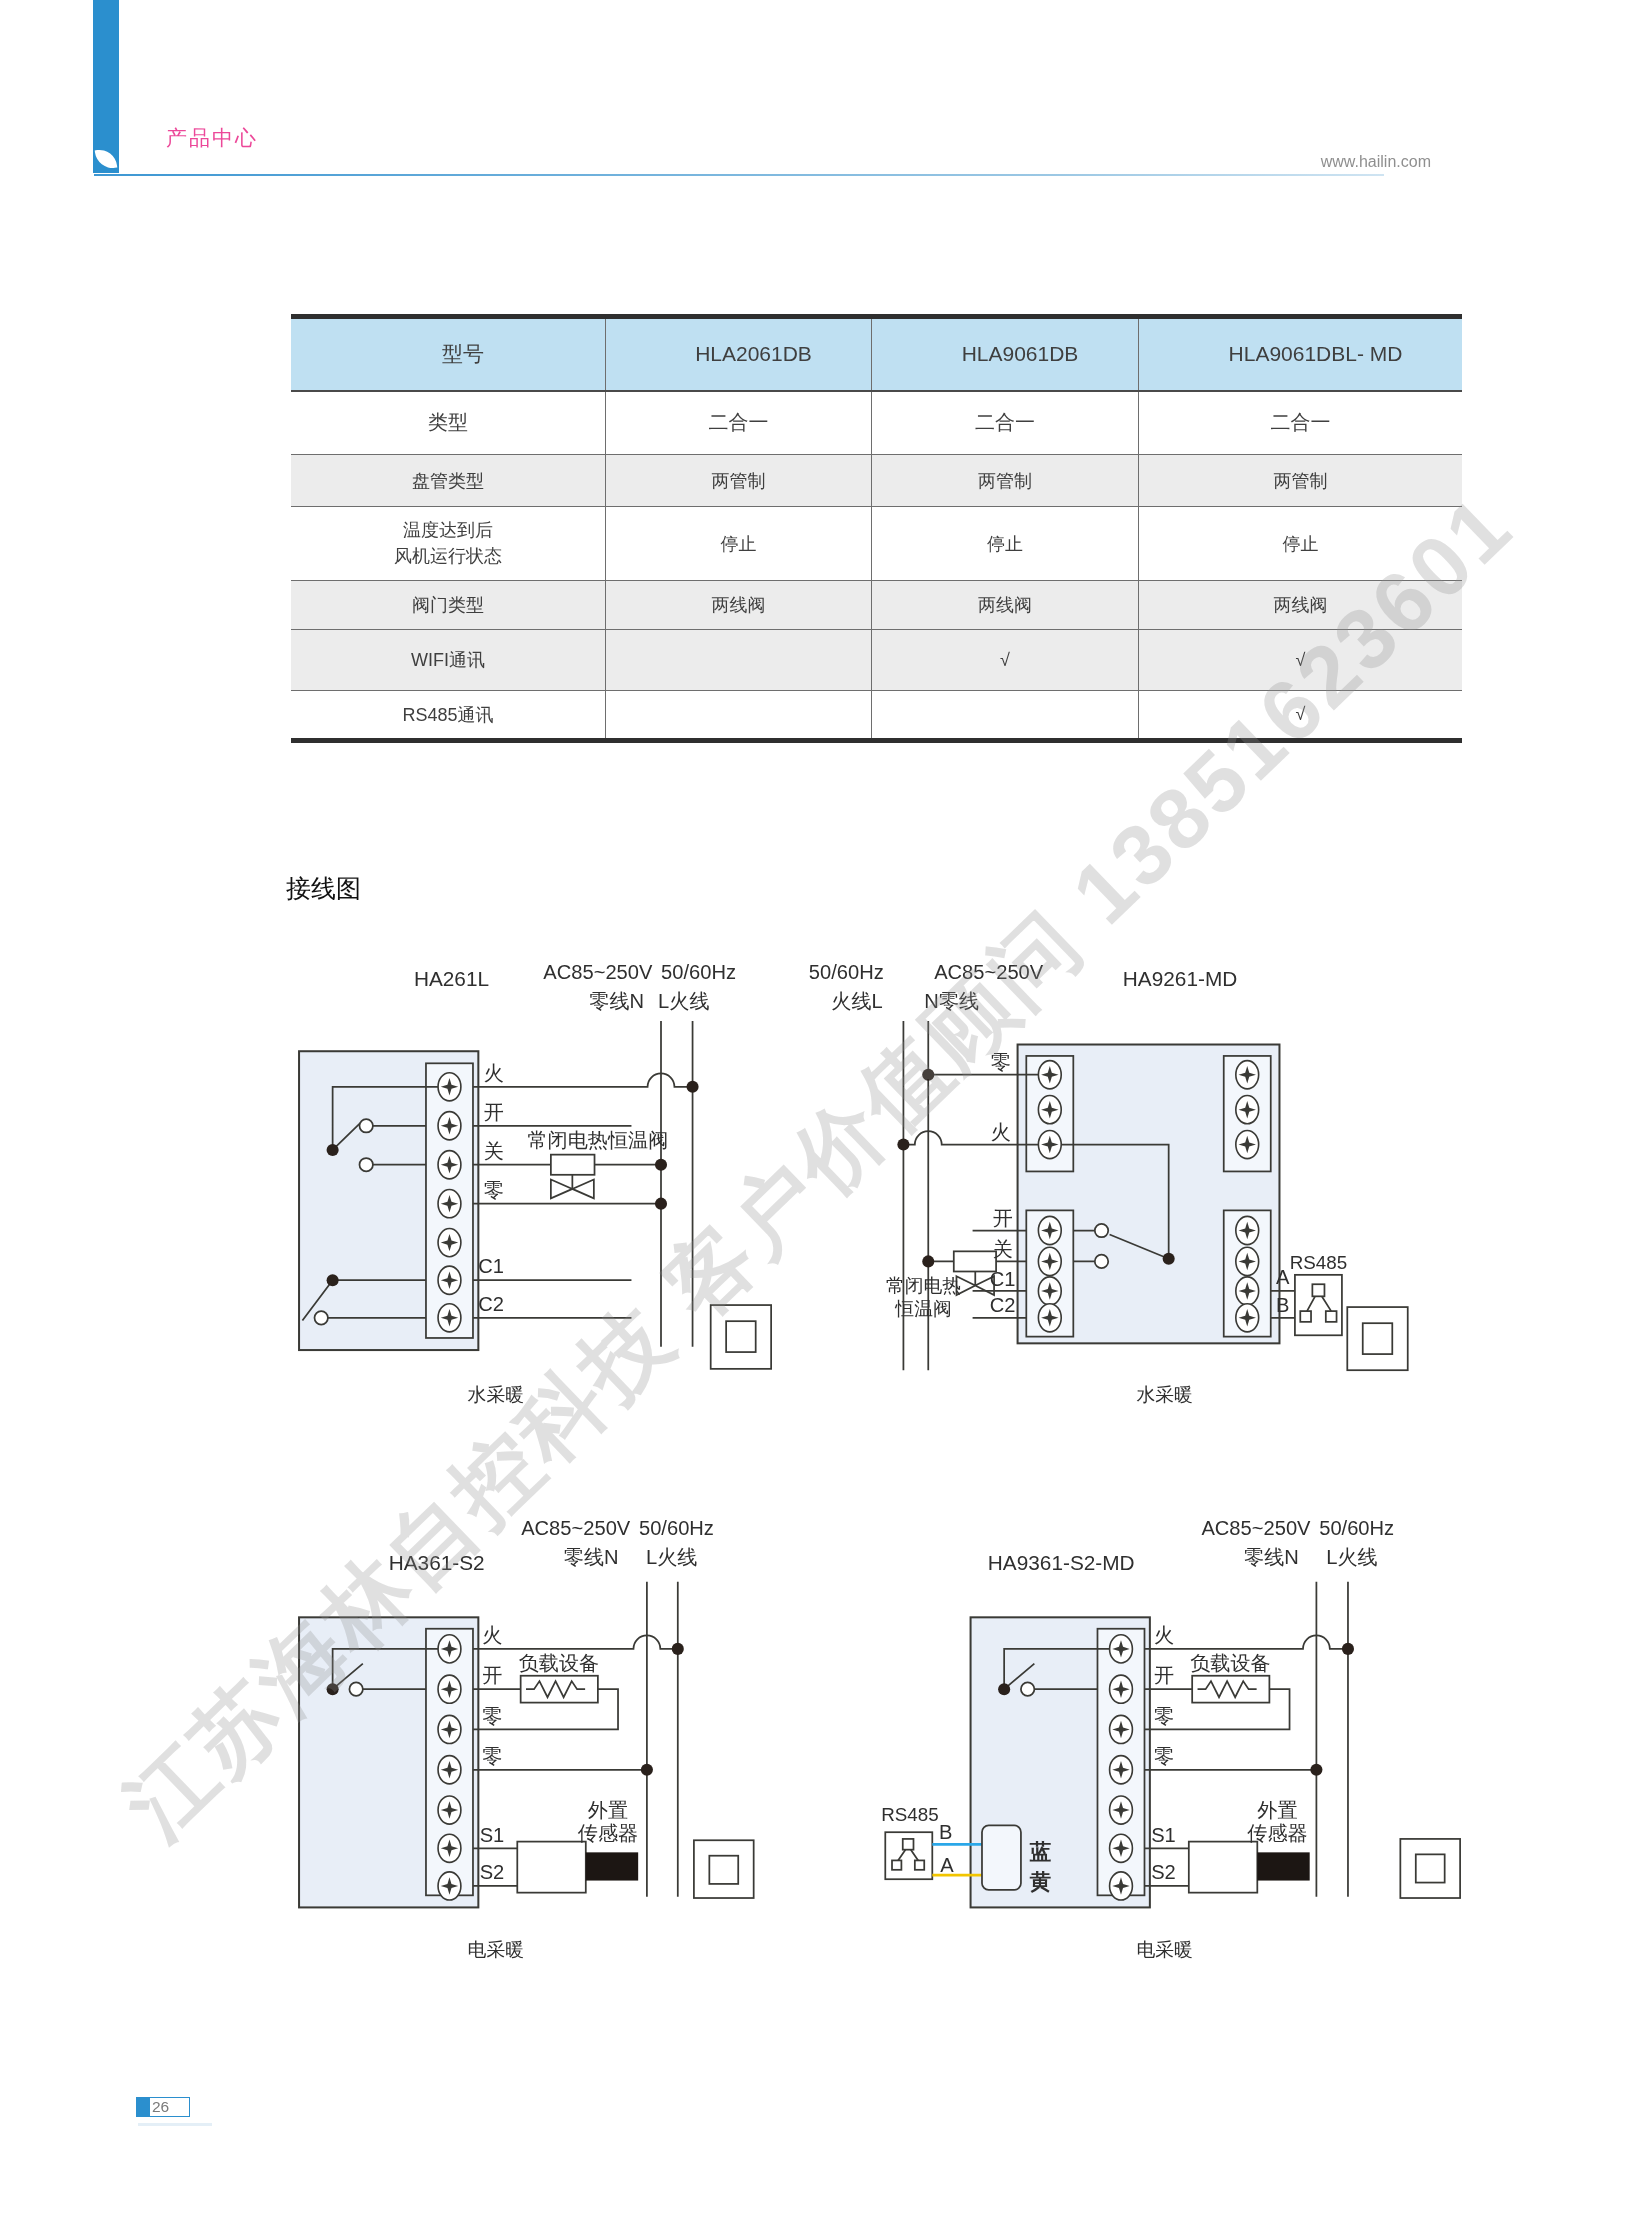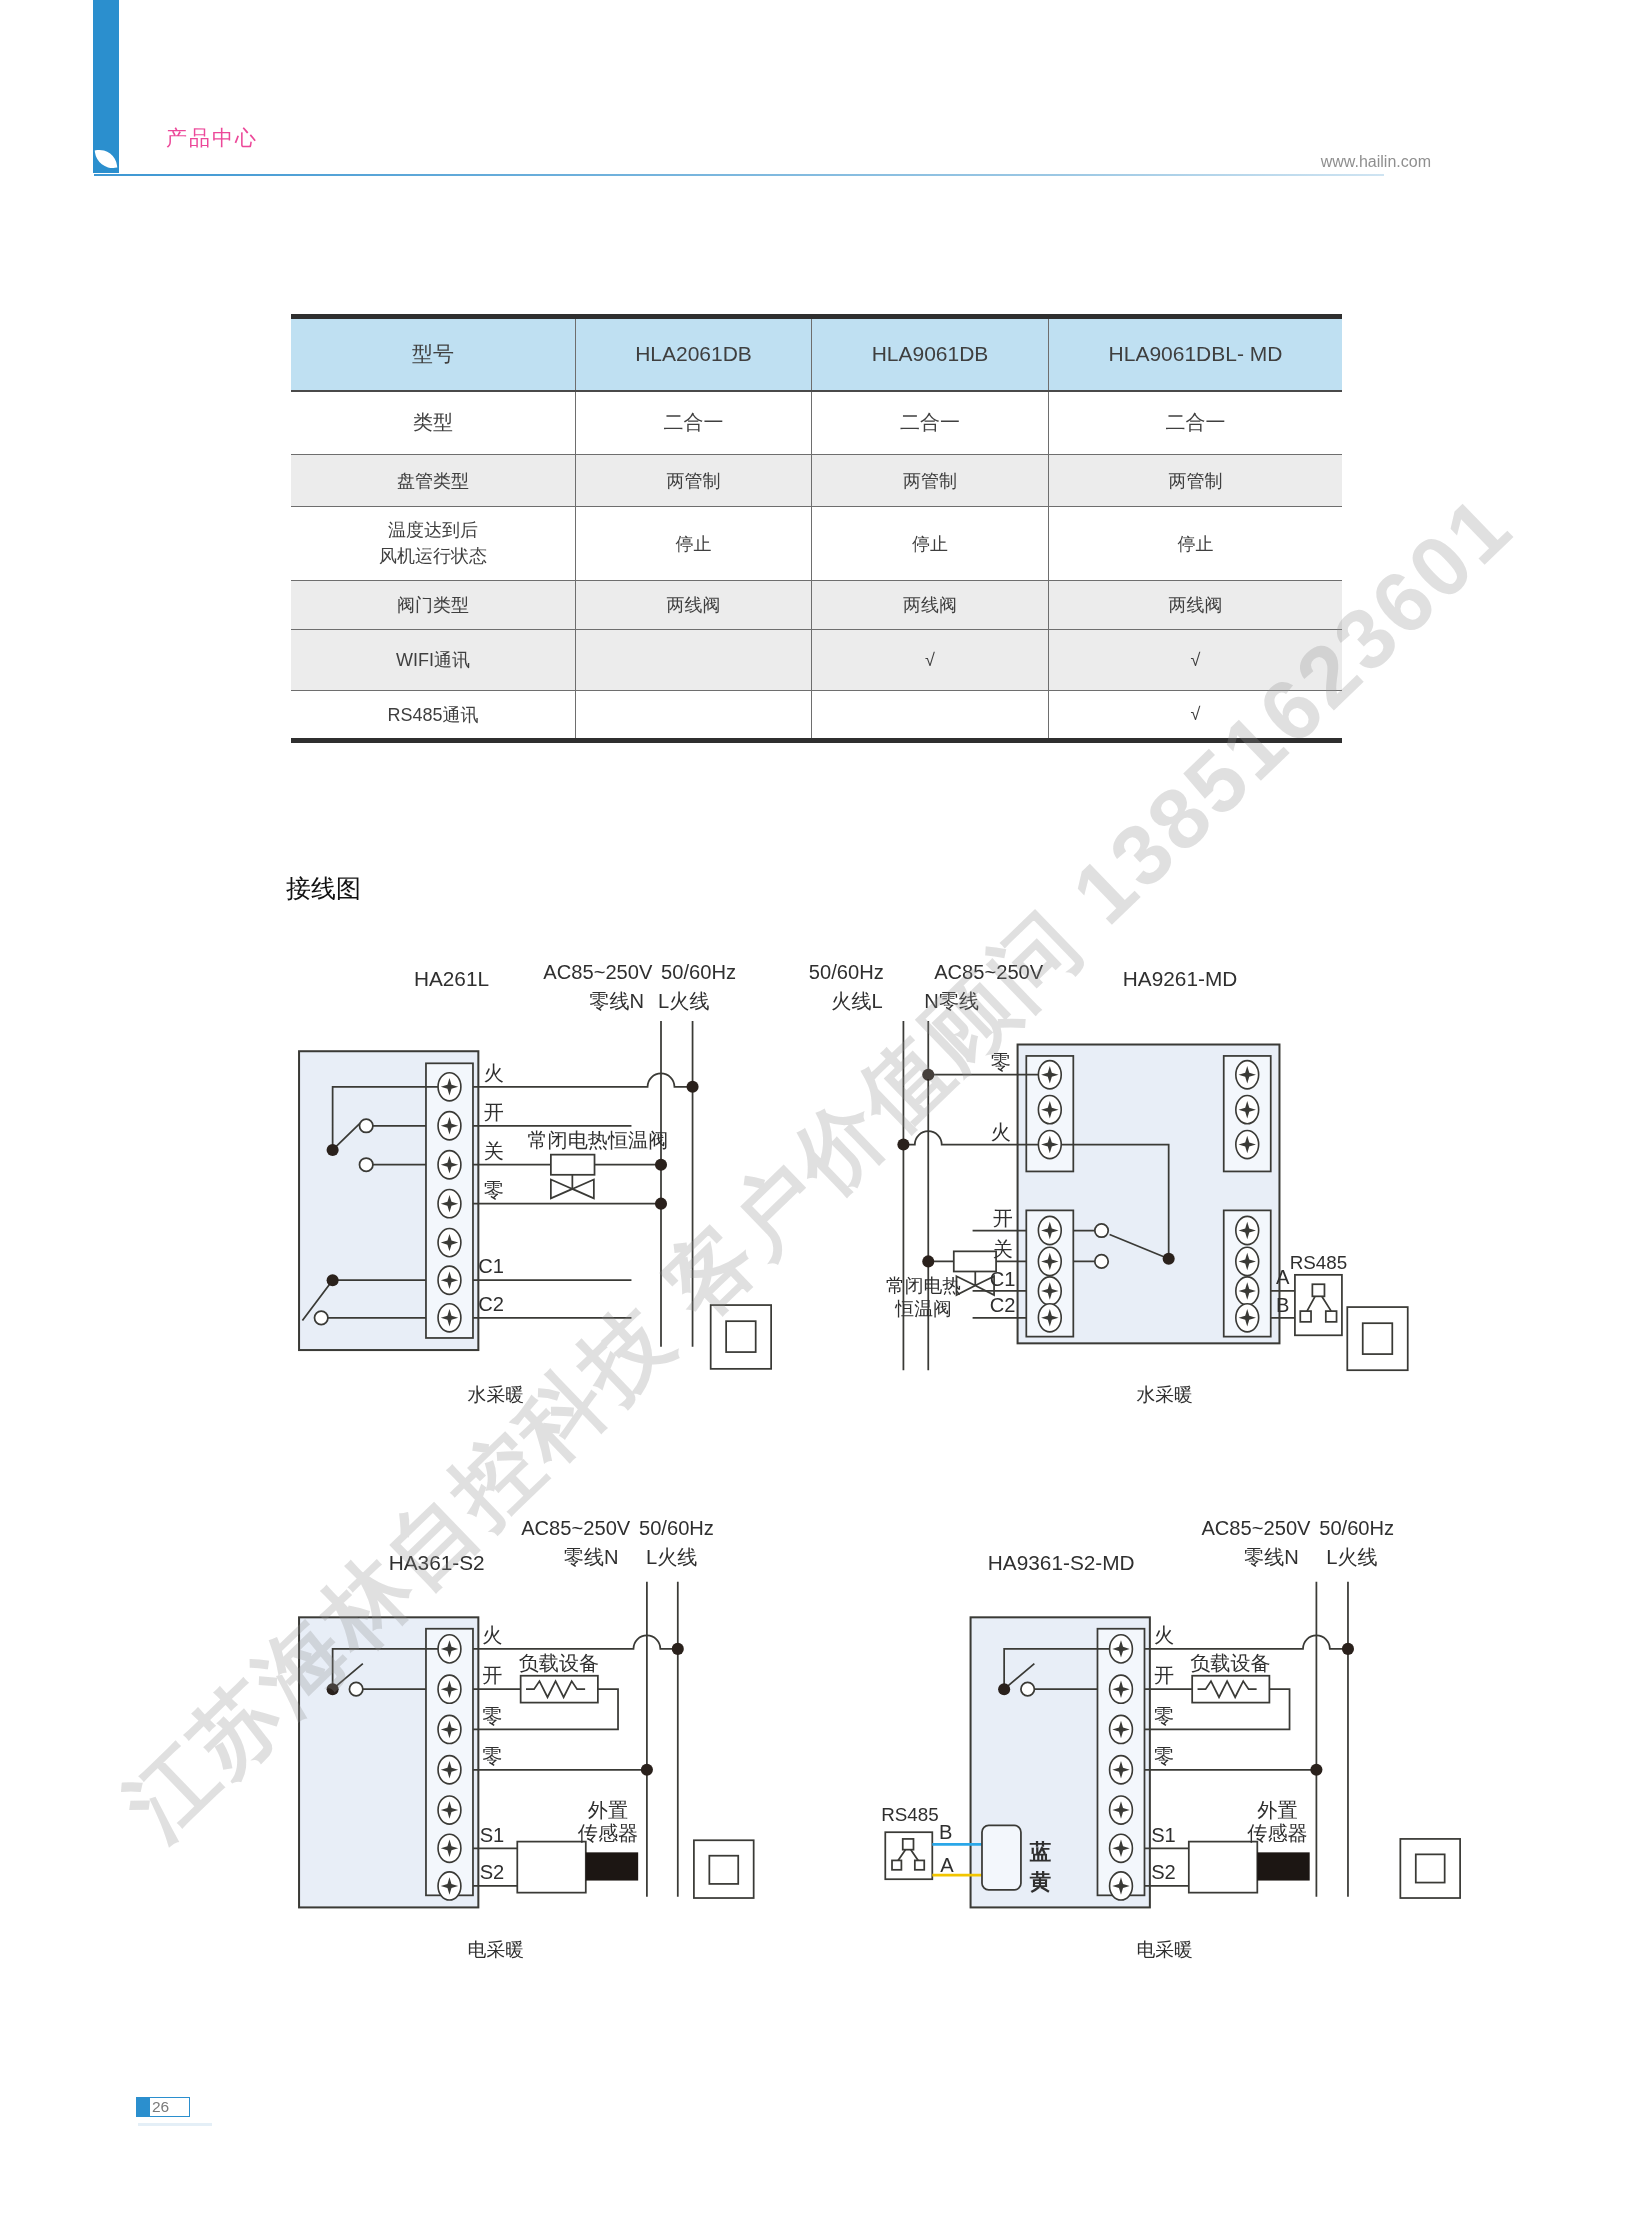--- a/index.html
+++ b/index.html
@@ -25,21 +25,21 @@
   table.spec td,table.spec th{text-align:center;vertical-align:middle;font-weight:normal;
         font-size:18px;color:#3f3f3f;padding:0;}
   table.spec th{font-size:21px;}
   table.spec .c0{width:284px;}
   table.spec .c1{width:235px;}
   table.spec .c2{width:236px;}
   table.spec .c3{width:293px;}
   table.spec td+td,table.spec th+th{border-left:1.3px solid #6e6e6e;}
   table.spec tr{border-top:1.3px solid #6e6e6e;}
   table.spec tr.hdr{border-top:none;background:#bfe0f2;height:74px;}
-  table.spec tr.hdr th{border-bottom:2.7px solid #4a4a4a;}
+  table.spec tr.hdr th{border-bottom:2.7px solid #4a4a4a;padding-left:30px;}
   table.spec tr.shade{background:#ececec;}
   tr.r-type{height:64px;}  tr.r-type td{font-size:20px;}
   tr.r-coil{height:52px;}  tr.r-fan{height:74px;}  tr.r-valve{height:49px;}
   tr.r-dry{height:50px;}   tr.r-wifi{height:61px;margin-left:8px;}  tr.r-485{height:50px;}
   .two-line div{line-height:25.5px;}
   
   .section-title{position:absolute;left:286px;top:872px;font-size:25px;font-weight:400;color:#111;}
   
   svg.wiring{position:absolute;left:0;top:927px;}
   svg.wiring text{font-family:"Liberation Sans", sans-serif;fill:#2f2f2f;}

